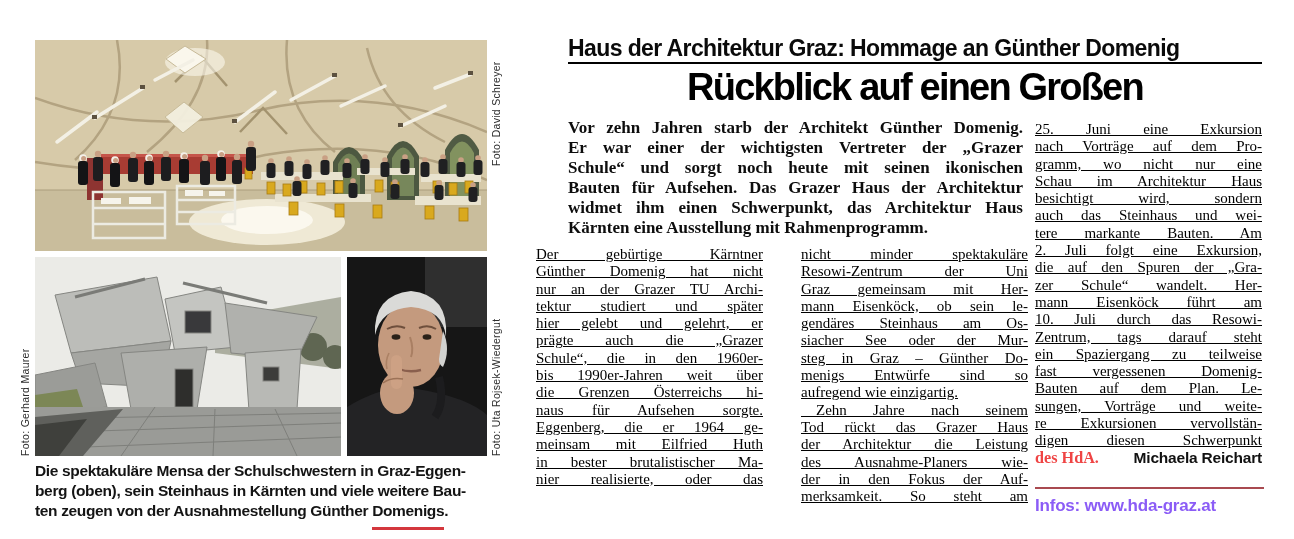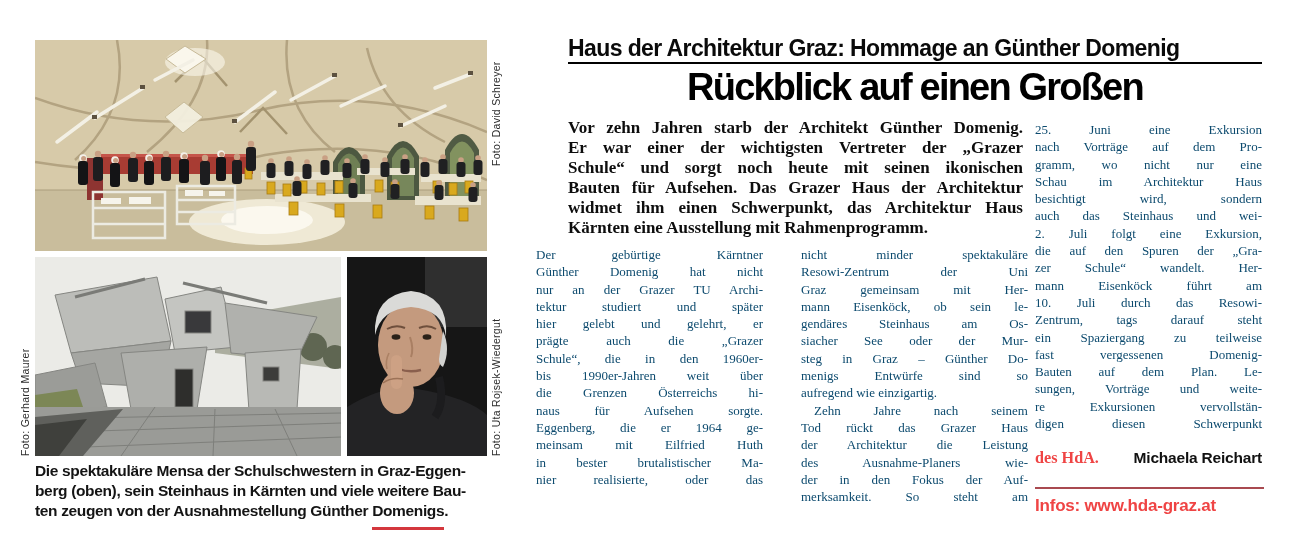--- a/index.html
+++ b/index.html
@@ -33,36 +33,36 @@
           border-bottom:2.5px solid #000;white-space:nowrap;}
   .headline{position:absolute;left:568px;top:62px;width:694px;text-align:center;
             font-weight:800;font-size:38px;line-height:50px;letter-spacing:-1.8px;
             color:#000;white-space:nowrap;}
 
   
   .lead{position:absolute;left:568px;top:118px;width:455px;
         font-family:"Liberation Serif",serif;font-weight:bold;
         font-size:17px;line-height:19.9px;color:#0d0d0d;}
   .col{position:absolute;width:227px;
-       font-family:"Liberation Serif",serif;font-size:13px;line-height:17.3px;
-       color:#0c4a6e;}
+       font-family:"Liberation Serif",serif;font-size:15px;line-height:17.3px;
+       color:#000000;text-decoration:underline;}
   #col-1{left:536px;top:246px;}
   #col-2{left:801px;top:246px;}
   #col-3{left:1035px;top:121px;}
   .tl{text-align:justify;text-align-last:justify;}
   .tl.end{text-align-last:left;}
 
   .col3-footer{position:absolute;left:1035px;top:449px;width:227px;display:flex;
                justify-content:space-between;align-items:baseline;}
   .col3-footer .hda{font-family:"Liberation Serif",serif;font-size:16.2px;color:#ef4444;font-weight:bold;}
   .byline{font-weight:bold;font-size:15.5px;letter-spacing:-.2px;color:#111;}
 
   .info-rule{position:absolute;left:1035px;top:487px;width:229px;height:2px;background:#a94a50;}
   .infos{position:absolute;left:1035px;top:496px;font-weight:bold;font-size:17px;
-         letter-spacing:-.2px;color:#ef4444;white-space:nowrap;}
+         letter-spacing:-.2px;color:#8b5cf6;white-space:nowrap;}
 </style>
 </head>
 <body>
 
 <div class="page">
 
   <svg id="photo-mensa" class="photo" width="452" height="211" viewBox="0 0 452 211">
     <defs>
       <g id="p1">
           <circle cx="0" cy="-16" r="3.2" fill="#c9a084"></circle>
@@ -316,20 +316,21 @@
       <div class="tl">der in den Fokus der Auf-</div>
       <div class="tl">merksamkeit. So steht am</div>
     </div>
   <div id="col-3" class="col">
       <div class="tl">25. Juni eine Exkursion</div>
       <div class="tl">nach Vorträge auf dem Pro-</div>
       <div class="tl">gramm, wo nicht nur eine</div>
       <div class="tl">Schau im Architektur Haus</div>
       <div class="tl">besichtigt wird, sondern</div>
       <div class="tl">auch das Steinhaus und wei-</div>
+      <div class="tl">tere markante Bauten. Am</div>
       <div class="tl">2. Juli folgt eine Exkursion,</div>
       <div class="tl">die auf den Spuren der „Gra-</div>
       <div class="tl">zer Schule“ wandelt. Her-</div>
       <div class="tl">mann Eisenköck führt am</div>
       <div class="tl">10. Juli durch das Resowi-</div>
       <div class="tl">Zentrum, tags darauf steht</div>
       <div class="tl">ein Spaziergang zu teilweise</div>
       <div class="tl">fast vergessenen Domenig-</div>
       <div class="tl">Bauten auf dem Plan. Le-</div>
       <div class="tl">sungen, Vorträge und weite-</div>

